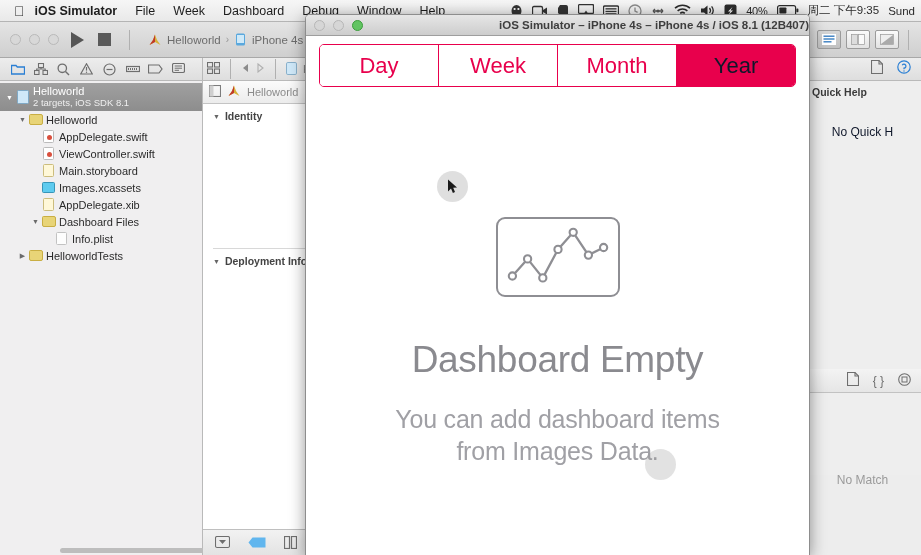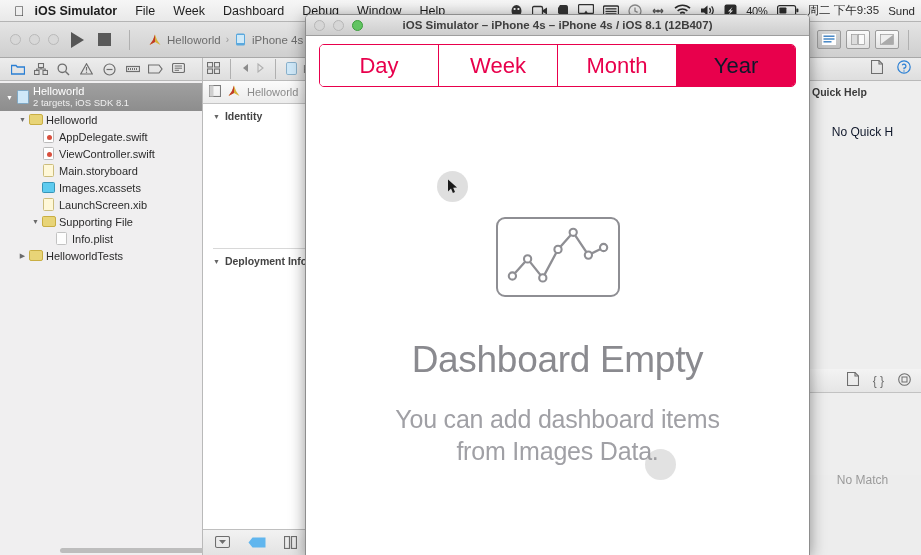--- a/index.html
+++ b/index.html
@@ -168,21 +168,21 @@
     height: 21px;
     background: linear-gradient(to bottom,#e6e6e6 0%,#cdcdcd 100%);
     border-bottom: 1px solid #9e9e9e;
     display: flex; align-items: center; position: relative;
   }
   .sim-traffic { display: flex; gap: 8px; margin-left: 8px; }
   .sim-tl { width: 11px; height: 11px; border-radius: 50%;
             background: #d6d6d6; border: 1px solid #b6b6b6; }
   .sim-tl.green { background: #62c462; border-color: #3c9d3c; }
   .sim-title {
-    position: absolute; left: 0; right: 0; text-align: center;
+    position: absolute; left: 0; right: 0; text-align: right;
     font-size: 11.5px; font-weight: bold; color: #3e3e3e;
     pointer-events: none;
   }
   .sim-screen { position: relative; height: 520px; background: #ffffff; }
 
   
   .segwrap { padding: 8px 13px 0 13px; }
   .segctl {
     display: flex; height: 43px; border: 1.6px solid #e8004c;
     border-radius: 5px; overflow: hidden; background: #fff;
@@ -473,28 +473,28 @@
               <span class="ticon">
                 <span class="ic-xcassets"></span>
               </span>
               <span class="tlabel">Images.xcassets</span>
             </div>
             <div class="trow" style="padding-left: 30px;">
               <span class="tw"></span>
               <span class="ticon">
                 <span class="ic-story"></span>
               </span>
-              <span class="tlabel">LaunchScreen.xib</span>
+              <span class="tlabel">AppDelegate.xib</span>
             </div>
             <div class="trow" style="padding-left: 30px;">
               <span class="tw">▼</span>
               <span class="ticon">
                 <span class="ic-folder"></span>
               </span>
-              <span class="tlabel">Supporting File</span>
+              <span class="tlabel">Dashboard Files</span>
             </div>
             <div class="trow" style="padding-left: 43px;">
               <span class="tw"></span>
               <span class="ticon">
                 <span class="ic-plist"></span>
               </span>
               <span class="tlabel">Info.plist</span>
             </div>
             <div class="trow" style="padding-left: 17px;">
               <span class="tw">▶</span>

